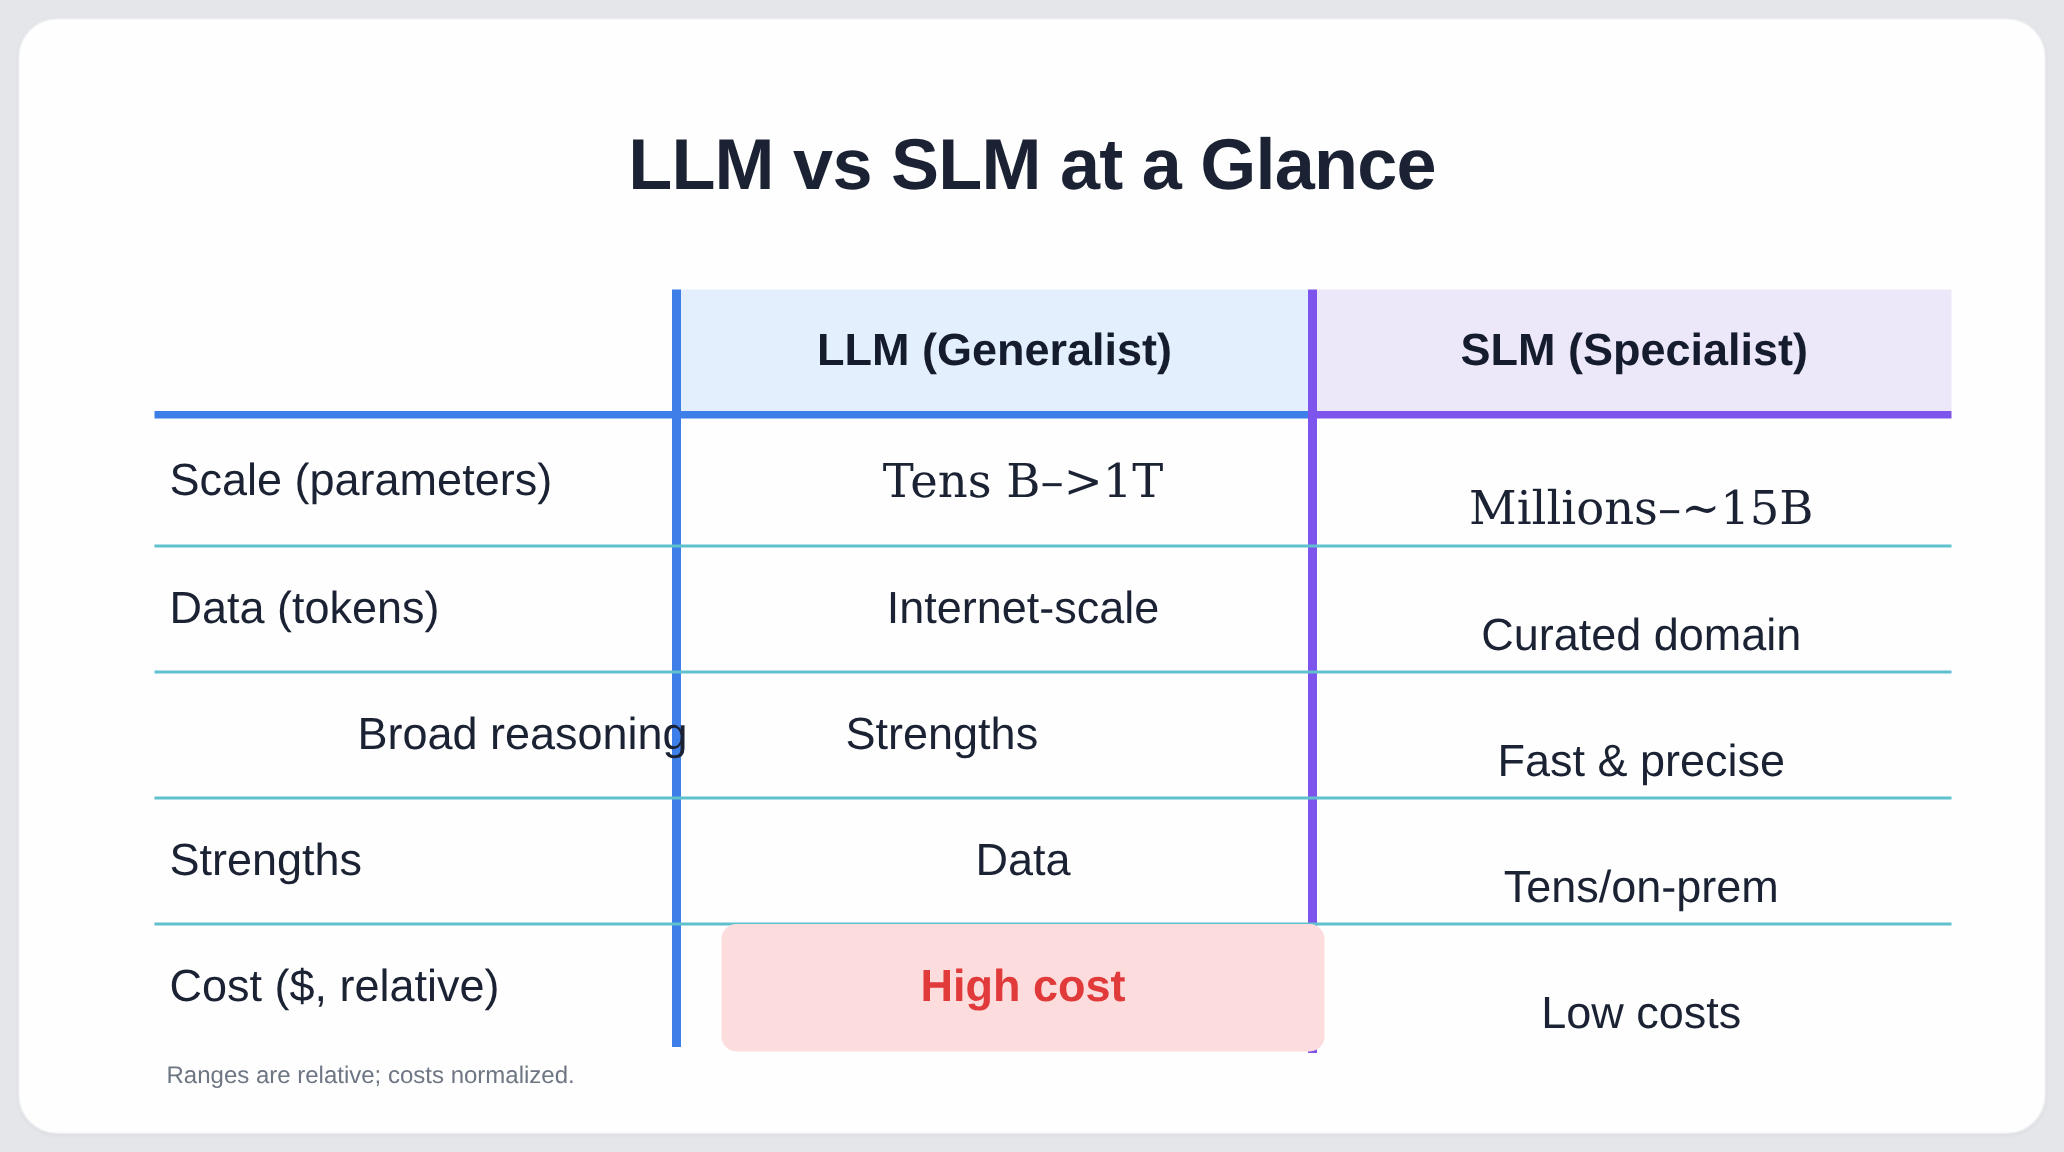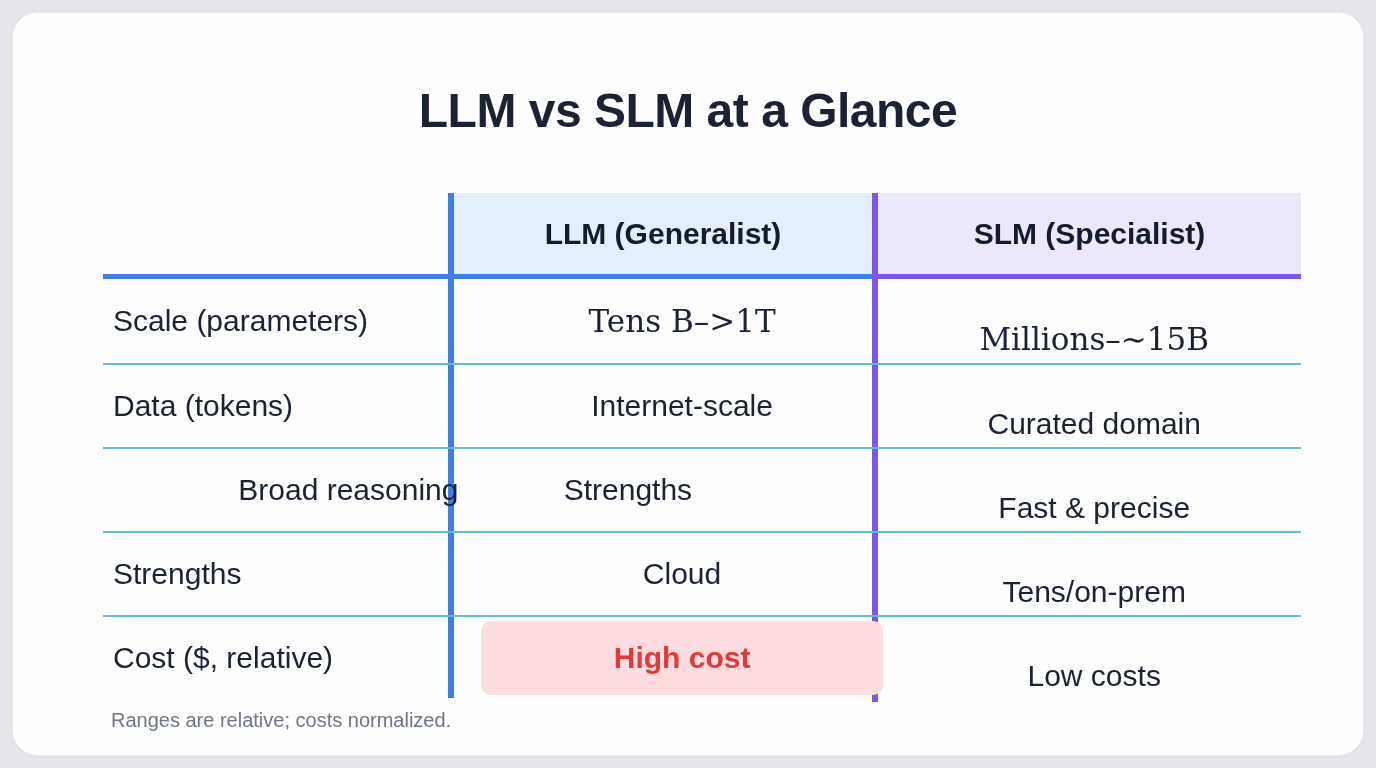--- a/index.html
+++ b/index.html
@@ -68,31 +68,31 @@
   .row + .row{border-top:2px solid var(--row-divider);}
   .cell{
     display:flex;align-items:center;
     font-size:30px;
   }
   .cell.label{width:345px;padding-left:10px;justify-content:flex-start;}
   .cell.llm{width:425px;justify-content:center;margin-left:40px;}
   .cell.slm{width:428px;justify-content:center;margin-top:36px;}
   .val.serif{font-family:"DejaVu Serif",serif;font-size:31px;}
   .val.pill{
-    width:402px;height:74px;
+    width:402px;height:85px;
     display:flex;align-items:center;justify-content:center;
     background:var(--highlight-bg);
     color:var(--highlight-text);
     font-weight:700;
     border-radius:10px;
   }
   .footnote{
     position:absolute;
     left:98px;top:696px;
-    font-size:20px;
+    font-size:16px;
     color:var(--muted-text);
   }
 </style>
 </head>
 <body>
 
 <div class="card">
   <div class="title">LLM vs SLM at a Glance</div>
 
   <div class="hdr hdr-llm">LLM (Generalist)</div>
@@ -130,21 +130,21 @@
     </div>
     <div class="cell label">Strengths</div>
     <div class="cell slm">
       <span class="val">Fast &amp; precise</span>
     </div>
   </div>
 
   <div class="row">
     <div class="cell label">Strengths</div>
     <div class="cell llm">
-      <span class="val">Cloud</span>
+      <span class="val">Data</span>
     </div>
     <div class="cell slm">
       <span class="val">Tens/on-prem</span>
     </div>
   </div>
 
   <div class="row">
     <div class="cell label">Cost ($, relative)</div>
     <div class="cell llm">
       <span class="val pill">High cost</span>

